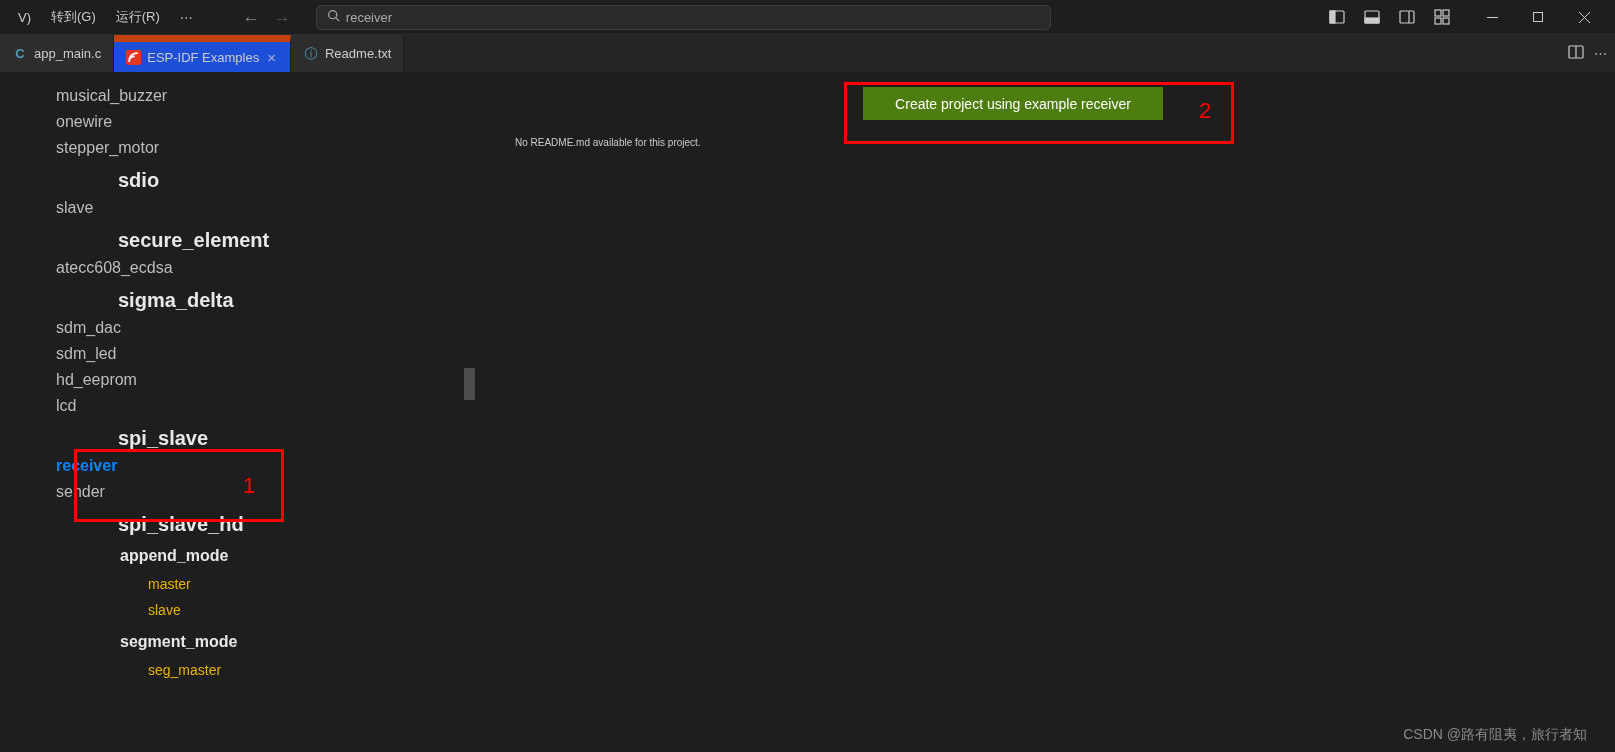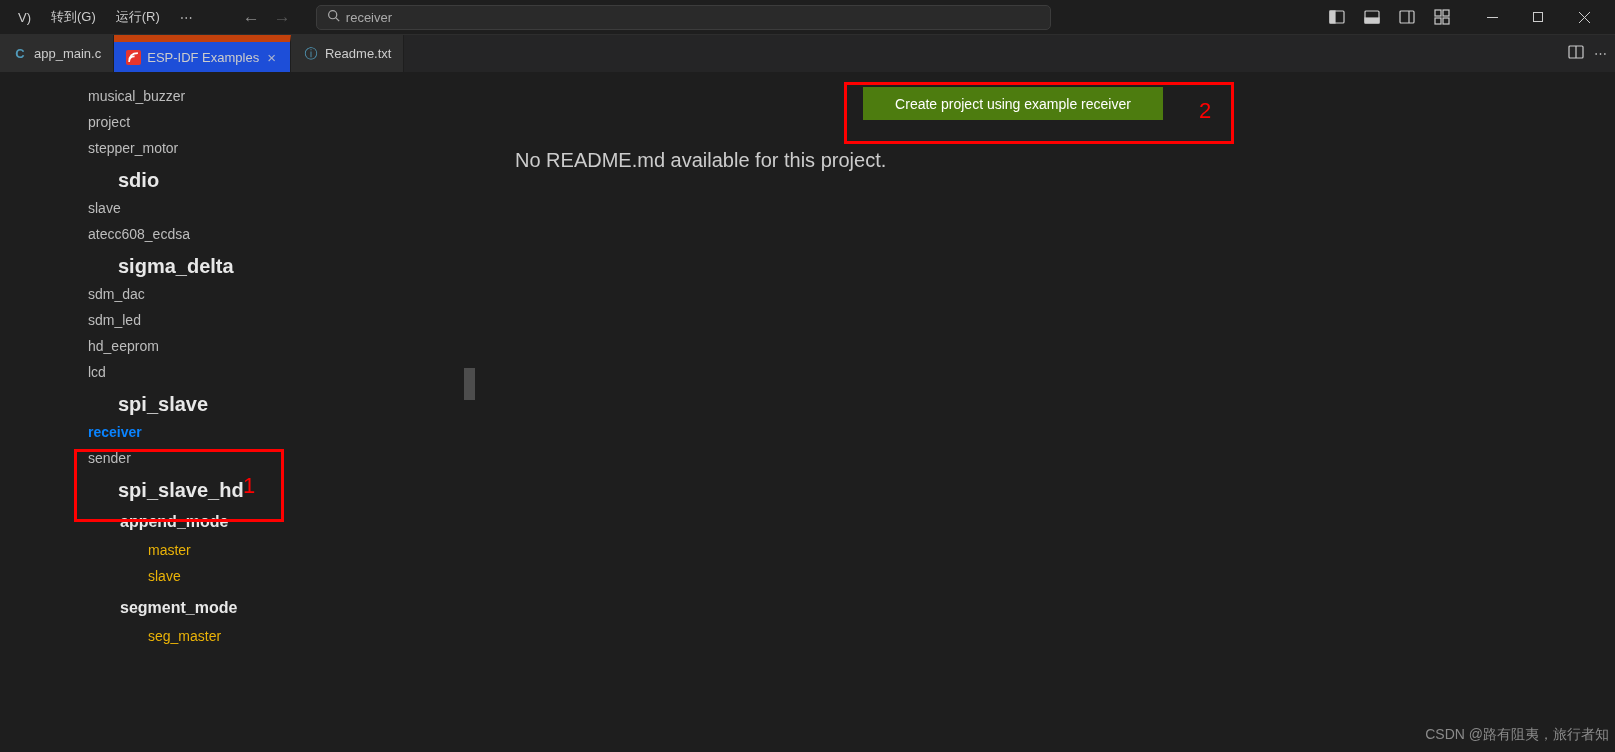--- a/index.html
+++ b/index.html
@@ -90,21 +90,21 @@
       position: relative;
     }
     .tree-item {
       padding: 2px 0 2px 28px;
       color: #cccccc;
       cursor: pointer;
       font-size: 14px;
       line-height: 22px;
     }
     .tree-item.level-0 { padding-left: 118px; font-weight: 600; font-size: 20px; color: #e8e8e8; margin-top: 6px; margin-bottom: 2px; }
-    .tree-item.level-1 { padding-left: 88px; font-weight: 400; font-size: 14px; color: #bdbdbd; }
+    .tree-item.level-1 { padding-left: 56px; font-weight: 400; font-size: 16px; color: #bdbdbd; }
     .tree-item.level-1b { padding-left: 120px; font-weight: 600; font-size: 16px; color: #e8e8e8; margin-top: 6px; margin-bottom: 2px; }
     .tree-item.level-2 { padding-left: 148px; font-weight: 400; font-size: 14px; color: #eab308; }
     .tree-item.selected { color: #0a84ff; font-weight: 600; }
     
     .scrollbar-thumb {
       position: absolute;
       right: 0;
       top: 295px;
       width: 11px;
       height: 32px;
@@ -112,22 +112,22 @@
     }
 
     
     .right-content {
       flex: 1;
       padding: 20px 40px;
       position: relative;
     }
     .no-readme {
       color: #cccccc;
-      font-size: 20px;
-      margin-top: 56px;
+      font-size: 10px;
+      margin-top: 44px;
     }
     .create-btn {
       position: absolute;
       left: 388px;
       top: 14px;
       background: #4d7c0f;
       color: #ffffff;
       border: none;
       padding: 8px 20px;
       font-size: 14px;
@@ -144,21 +144,21 @@
     }
     .annot-1 { left: 74px; top: 449px; width: 210px; height: 73px; }
     .annot-2 { left: 844px; top: 82px; width: 390px; height: 62px; }
     .annot-num { position: absolute; color: #ff0000; font-size: 22px; font-weight: 400; }
     .annot-num-1 { left: 243px; top: 473px; }
     .annot-num-2 { left: 1199px; top: 98px; }
 
     
     .watermark {
       position: absolute;
-      right: 6px;
+      right: 28px;
       bottom: 8px;
       color: #8a8a8a;
       font-size: 14px;
     }
   </style>
 </head>
 <body>
 
 <div class="title-bar">
   <div class="menu-items">
@@ -252,24 +252,25 @@
           <line x1="8" y1="2" x2="8" y2="14"></line>
         </svg></span>
     <span class="tab-bar-icon">⋯</span>
   </div>
 </div>
 
 <div class="main-content">
   <div class="sidebar-tree" id="tree-container">
     <div class="scrollbar-thumb"></div>
   <div class="tree-item level-1">musical_buzzer</div>
-      <div class="tree-item level-1">project</div>
+      <div class="tree-item level-1">onewire</div>
       <div class="tree-item level-1">stepper_motor</div>
       <div class="tree-item level-0">sdio</div>
       <div class="tree-item level-1">slave</div>
+      <div class="tree-item level-0">secure_element</div>
       <div class="tree-item level-1">atecc608_ecdsa</div>
       <div class="tree-item level-0">sigma_delta</div>
       <div class="tree-item level-1">sdm_dac</div>
       <div class="tree-item level-1">sdm_led</div>
       <div class="tree-item level-1">hd_eeprom</div>
       <div class="tree-item level-1">lcd</div>
       <div class="tree-item level-0">spi_slave</div>
       <div class="tree-item level-1 selected">receiver</div>
       <div class="tree-item level-1">sender</div>
       <div class="tree-item level-0">spi_slave_hd</div>

